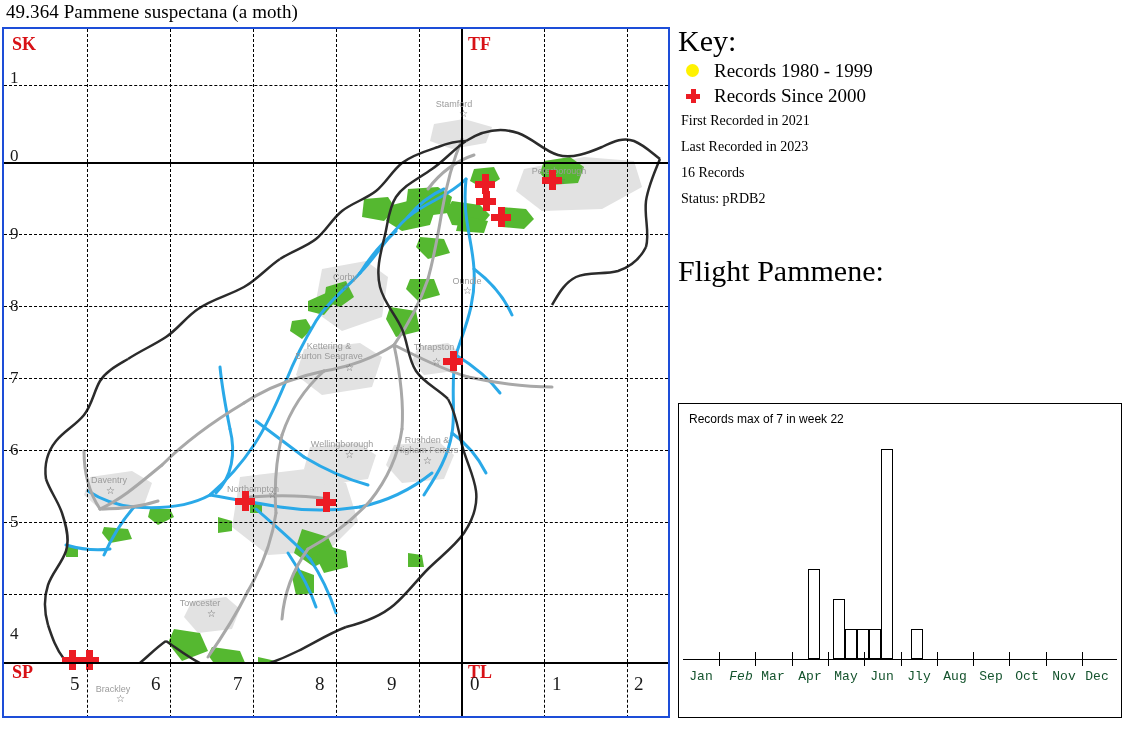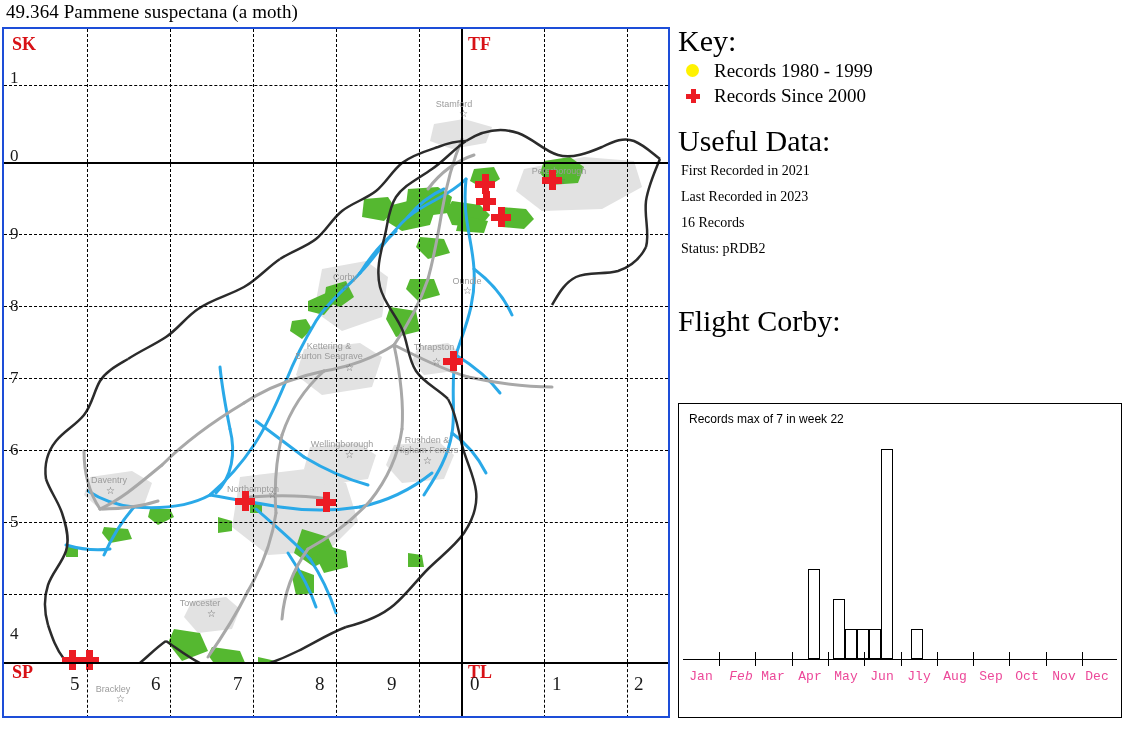--- a/index.html
+++ b/index.html
@@ -262,21 +262,21 @@
     top: 248px;
     width: 0;
     height: 14px;
     border-left: 1px solid #000;
   }
   .month-label {
     position: absolute;
     top: 265px;
     font-family: "Liberation Mono", monospace;
     font-size: 13px;
-    color: #ec4899;
+    color: #14532d;
     text-align: center;
     width: 36px;
   }
 </style>
 </head>
 <body>
 
 <div id="page-title">49.364 Pammene suspectana (a moth)</div>
 
 <div id="map-panel">
@@ -517,27 +517,26 @@
       </span>
     <span class="key-label">Records 1980 - 1999</span>
   </div>
   <div class="key-row">
     <span class="key-swatch">
         <span class="sw-cross"></span>
       </span>
     <span class="key-label">Records Since 2000</span>
   </div>
 
-  <h2 class="section-heading" style="margin-top:16px;">Useful Data:</h2>
   <div class="data-line">First Recorded in 2021</div>
   <div class="data-line">Last Recorded in 2023</div>
   <div class="data-line">16 Records</div>
   <div class="data-line">Status: pRDB2</div>
 
-  <h2 class="section-heading" style="margin-top:42px;">Flight Corby:</h2>
+  <h2 class="section-heading" style="margin-top:42px;">Flight Pammene:</h2>
 </div>
 
 <div id="flight-chart">
   <div id="chart-caption">Records max of 7 in week 22</div>
 
   <div id="plot-area">
 
     <div class="bar" style="left:125px;width:12px;height:90px;"></div>
     <div class="bar" style="left:150px;width:12px;height:60px;"></div>
     <div class="bar" style="left:162px;width:12px;height:30px;"></div>

